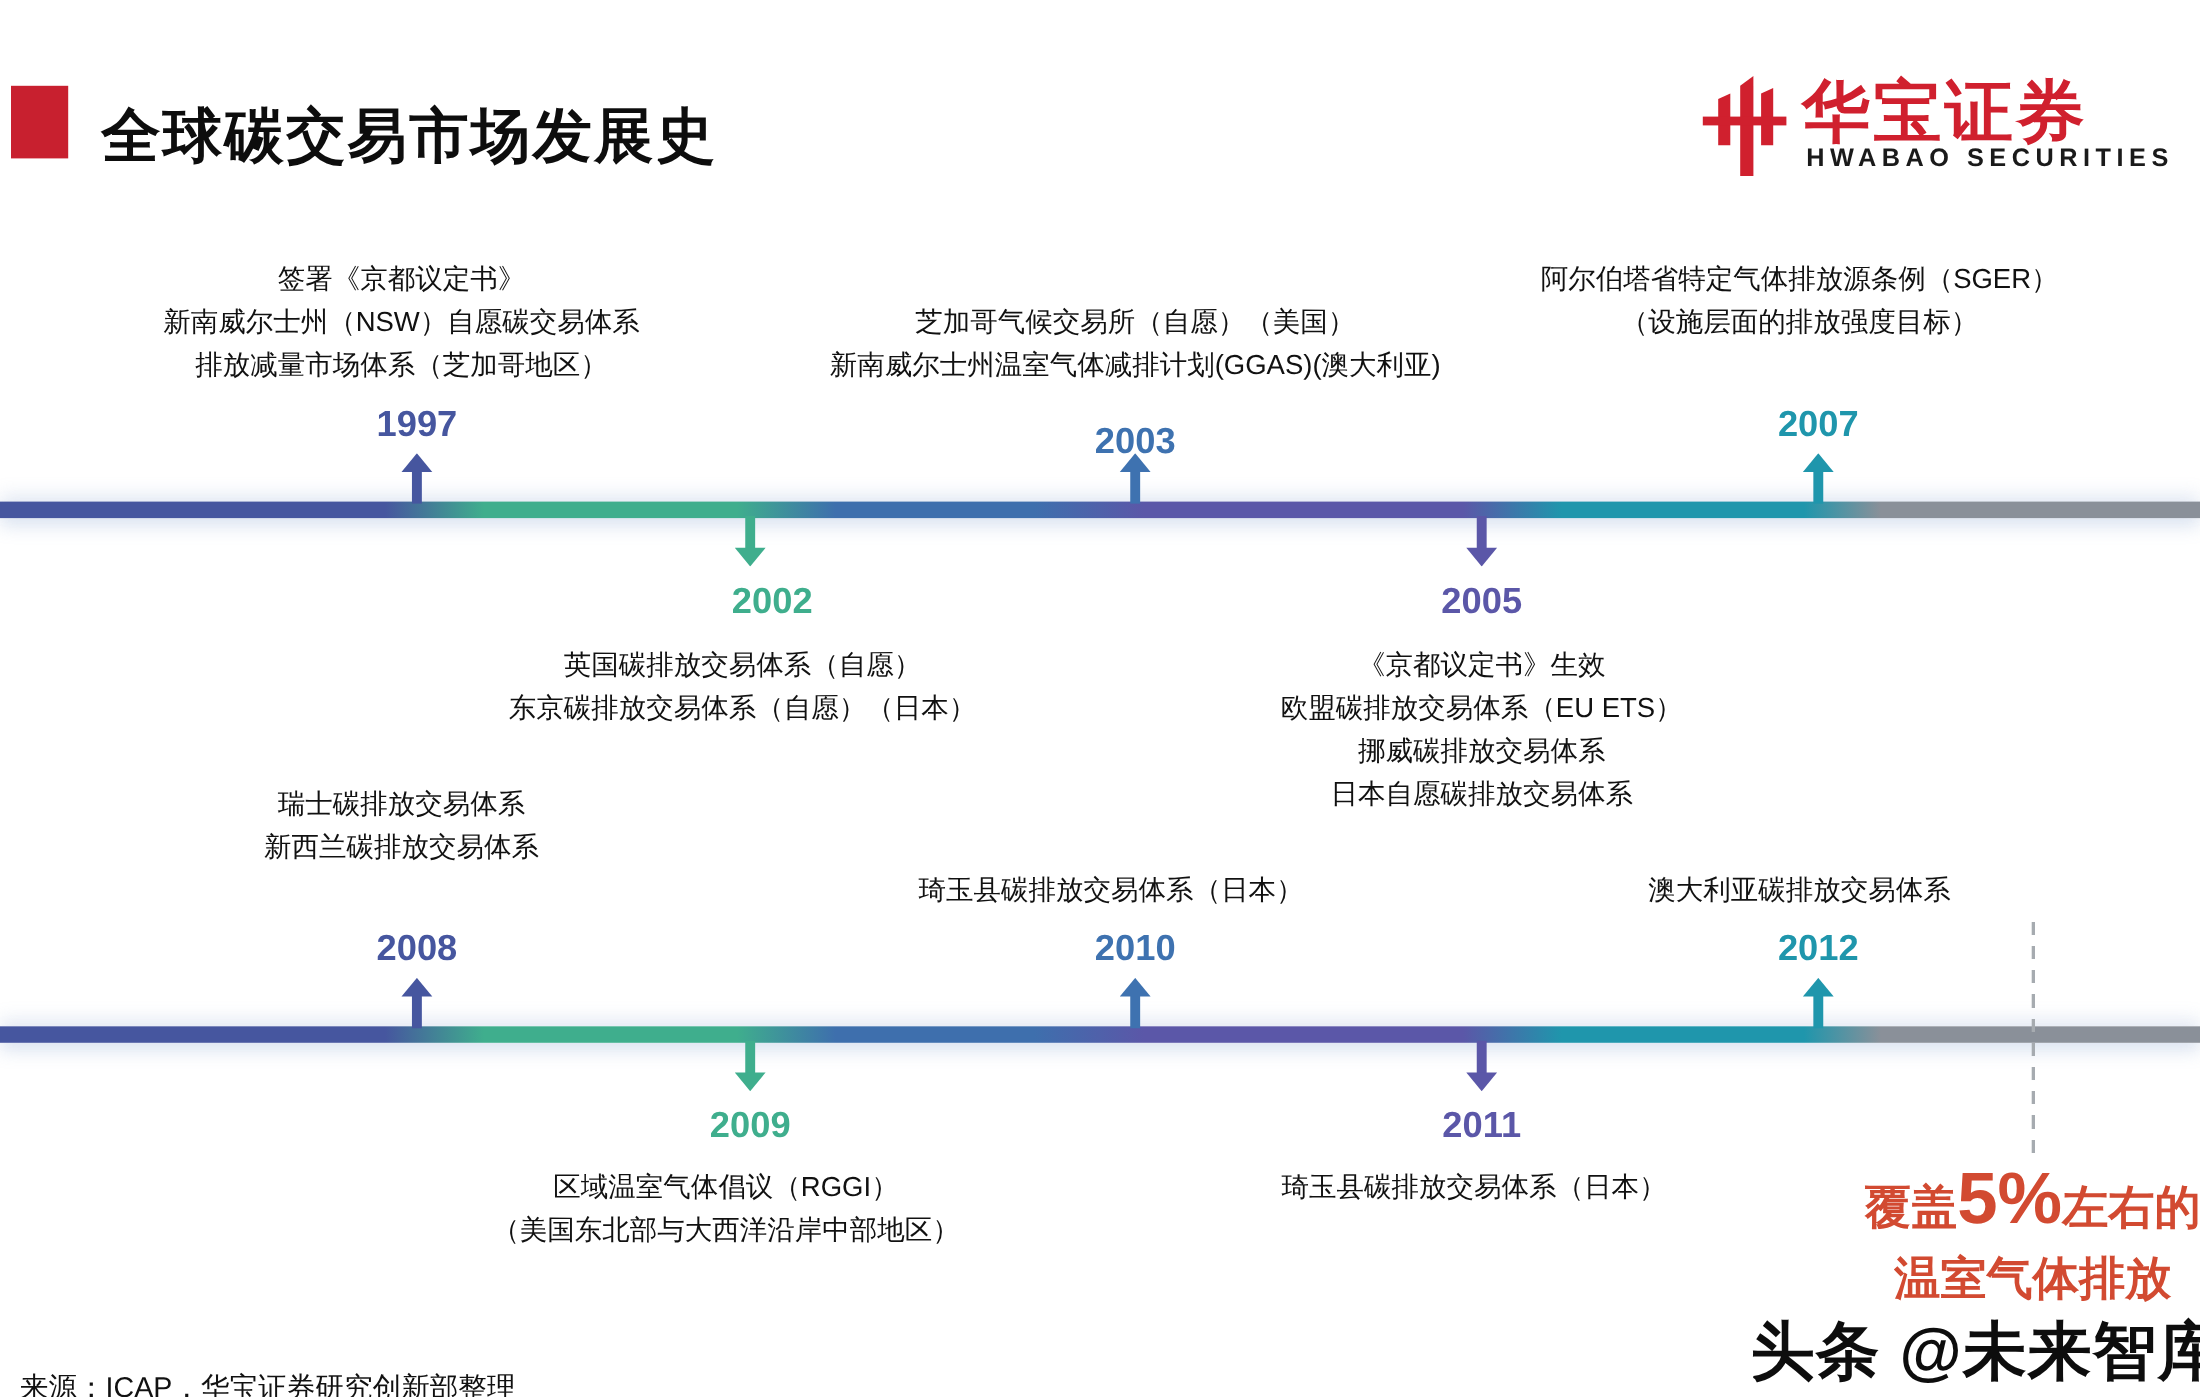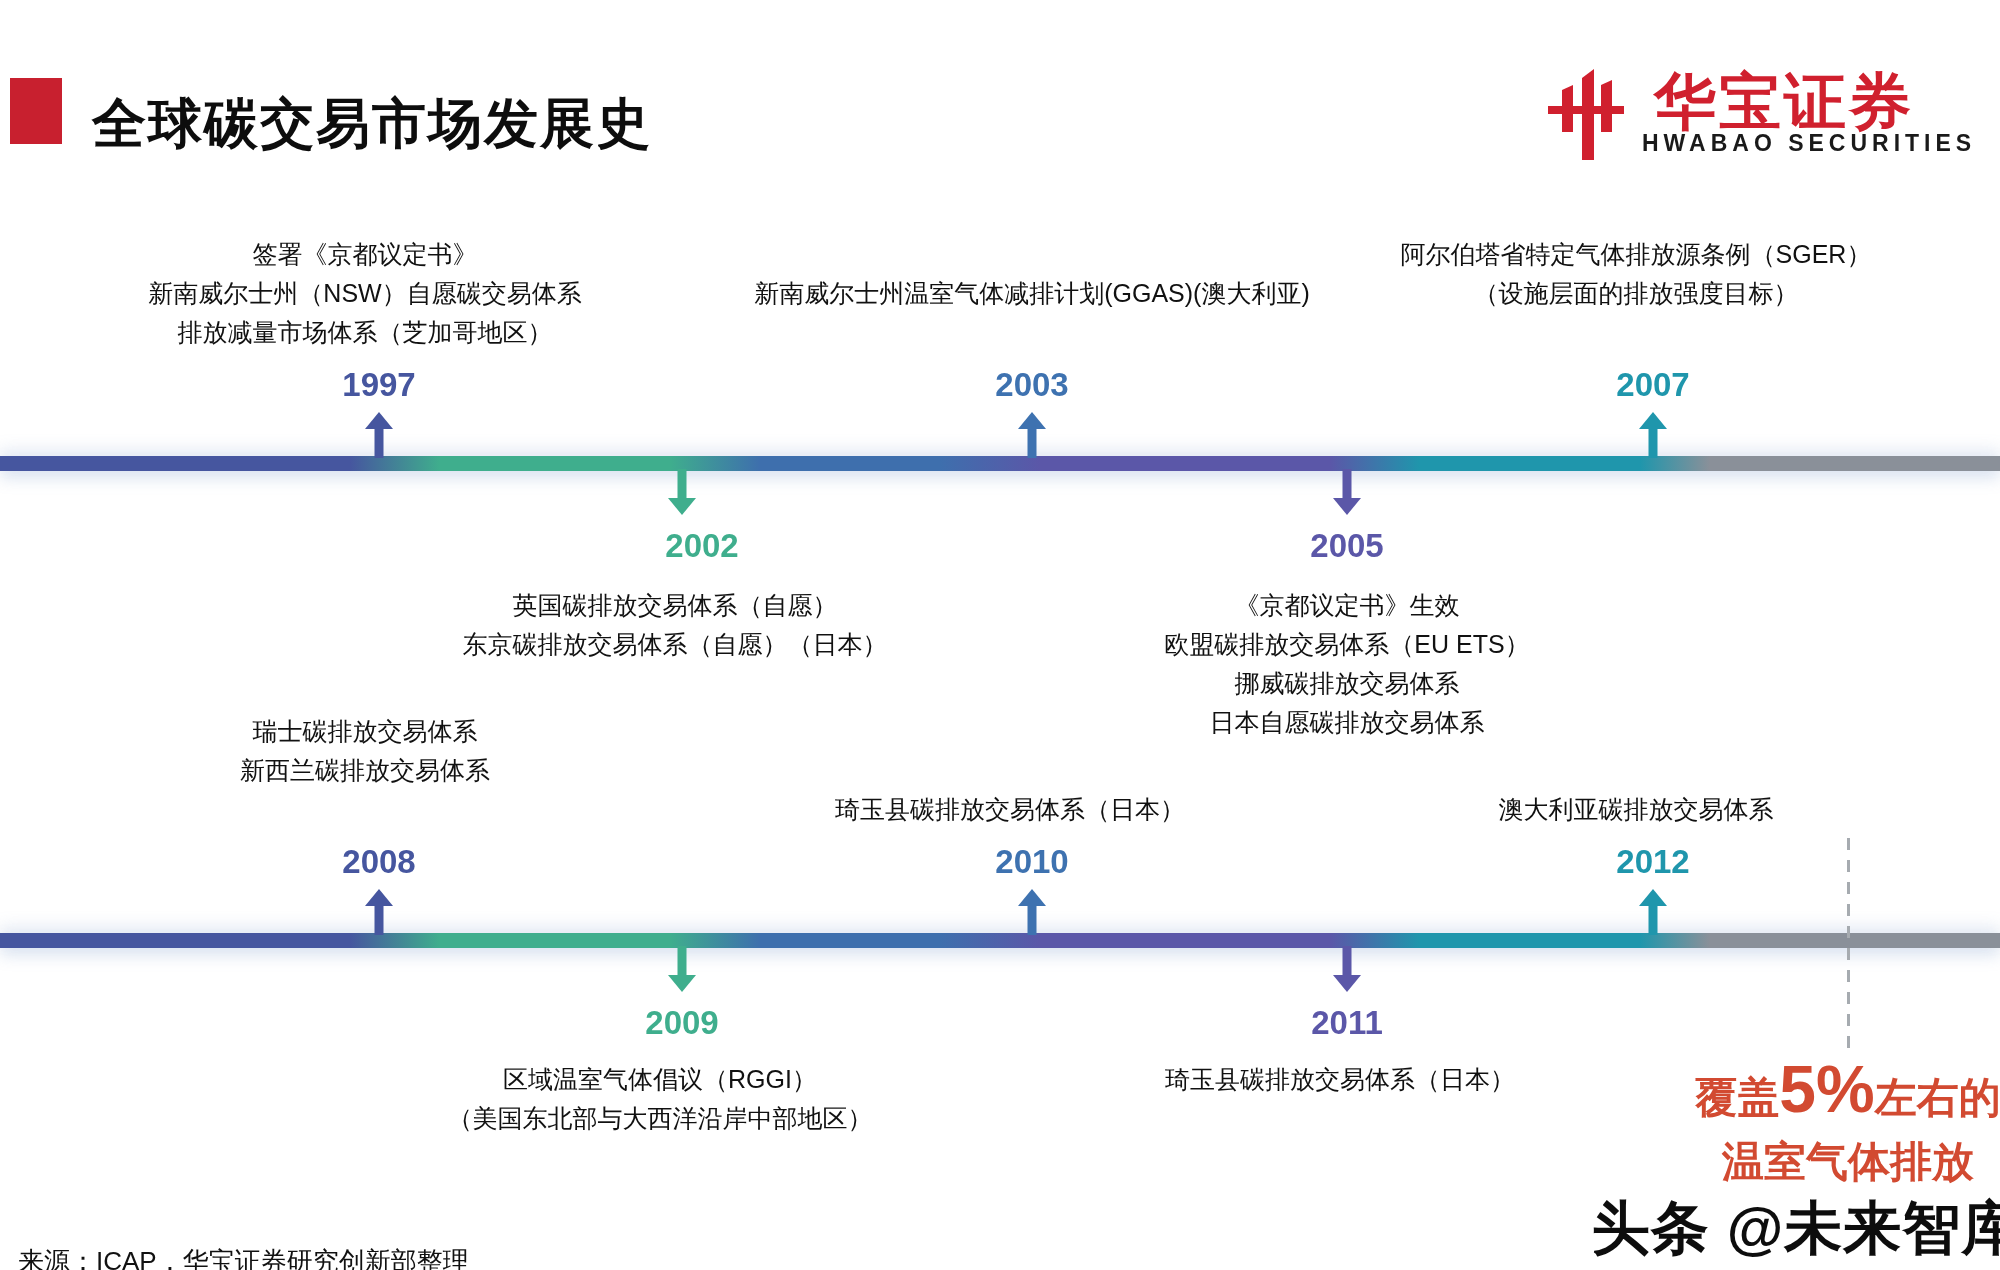--- a/index.html
+++ b/index.html
@@ -5,21 +5,21 @@
   html,body{margin:0;padding:0;}
   body{
     width:2000px;height:1270px;position:relative;overflow:hidden;background:#ffffff;
     font-family:"Liberation Sans","DejaVu Sans",sans-serif;color:#111;
   }
   
   .title-square{position:absolute;left:10px;top:78px;width:52px;height:66px;background:#C8202F;}
   .page-title{position:absolute;left:92px;top:88px;font-size:54px;font-weight:900;letter-spacing:2px;color:#0d0d0d;}
   .logo{position:absolute;right:20px;top:58px;width:450px;height:100px;}
   .logo-mark{position:absolute;left:16px;top:6px;}
-  .logo-cn{position:absolute;left:108px;top:2px;font-size:62px;font-weight:900;color:#D0202E;letter-spacing:3px;margin-left:16px;}
+  .logo-cn{position:absolute;left:108px;top:2px;font-size:62px;font-weight:900;color:#D0202E;letter-spacing:3px;}
   .logo-en{position:absolute;left:112px;top:72px;font-size:23px;font-weight:bold;color:#1a1a1a;letter-spacing:5px;}
   
   .bar{
     position:absolute;left:0;width:2000px;height:15px;
     background:linear-gradient(90deg,
       #46569F 0%, #46569F 17.5%,
       #3FAE8D 22%, #3FAE8D 33.5%,
       #3E6FAD 38%, #3E6FAD 47%,
       #5B57A8 52%, #5B57A8 66.5%,
       #1F96AC 71%, #1F96AC 82%,
@@ -79,22 +79,23 @@
     </svg>
     <div class="year" style="color: rgb(63, 174, 141); left: 682px; top: 527px; margin-left: 20px;">2002</div>
     <div class="evtext" style="left: 675px; top: 586px;">
       <div>英国碳排放交易体系（自愿）</div>
       <div>东京碳排放交易体系（自愿）（日本）</div>
     </div>
     <svg width="34" height="46" viewBox="0 0 34 46" class="arrow" style="left: 1015px; top: 412px;">
       <rect x="12.5" width="9" y="13" height="33" fill="#3E72B0"></rect>
       <path d="M17,0 L31,17 L3,17 Z" fill="#3E72B0"></path>
     </svg>
-    <div class="year" style="color: rgb(62, 114, 176); left: 1032px; top: 366px;">2003</div>
+    <div class="year" style="color: rgb(62, 114, 176); left: 1032px; top: 382px;">2003</div>
     <div class="evtext" style="left: 1032px; top: 274px;">
+      <div>芝加哥气候交易所（自愿）（美国）</div>
       <div>新南威尔士州温室气体减排计划(GGAS)(澳大利亚)</div>
     </div>
     <svg width="34" height="46" viewBox="0 0 34 46" class="arrow" style="left: 1330px; top: 469px;">
       <rect x="12.5" width="9" y="0" height="33" fill="#5B57A8"></rect>
       <path d="M17,46 L3,29 L31,29 Z" fill="#5B57A8"></path>
     </svg>
     <div class="year" style="color: rgb(91, 87, 168); left: 1347px; top: 527px;">2005</div>
     <div class="evtext" style="left: 1347px; top: 586px;">
       <div>《京都议定书》生效</div>
       <div>欧盟碳排放交易体系（EU ETS）</div>

